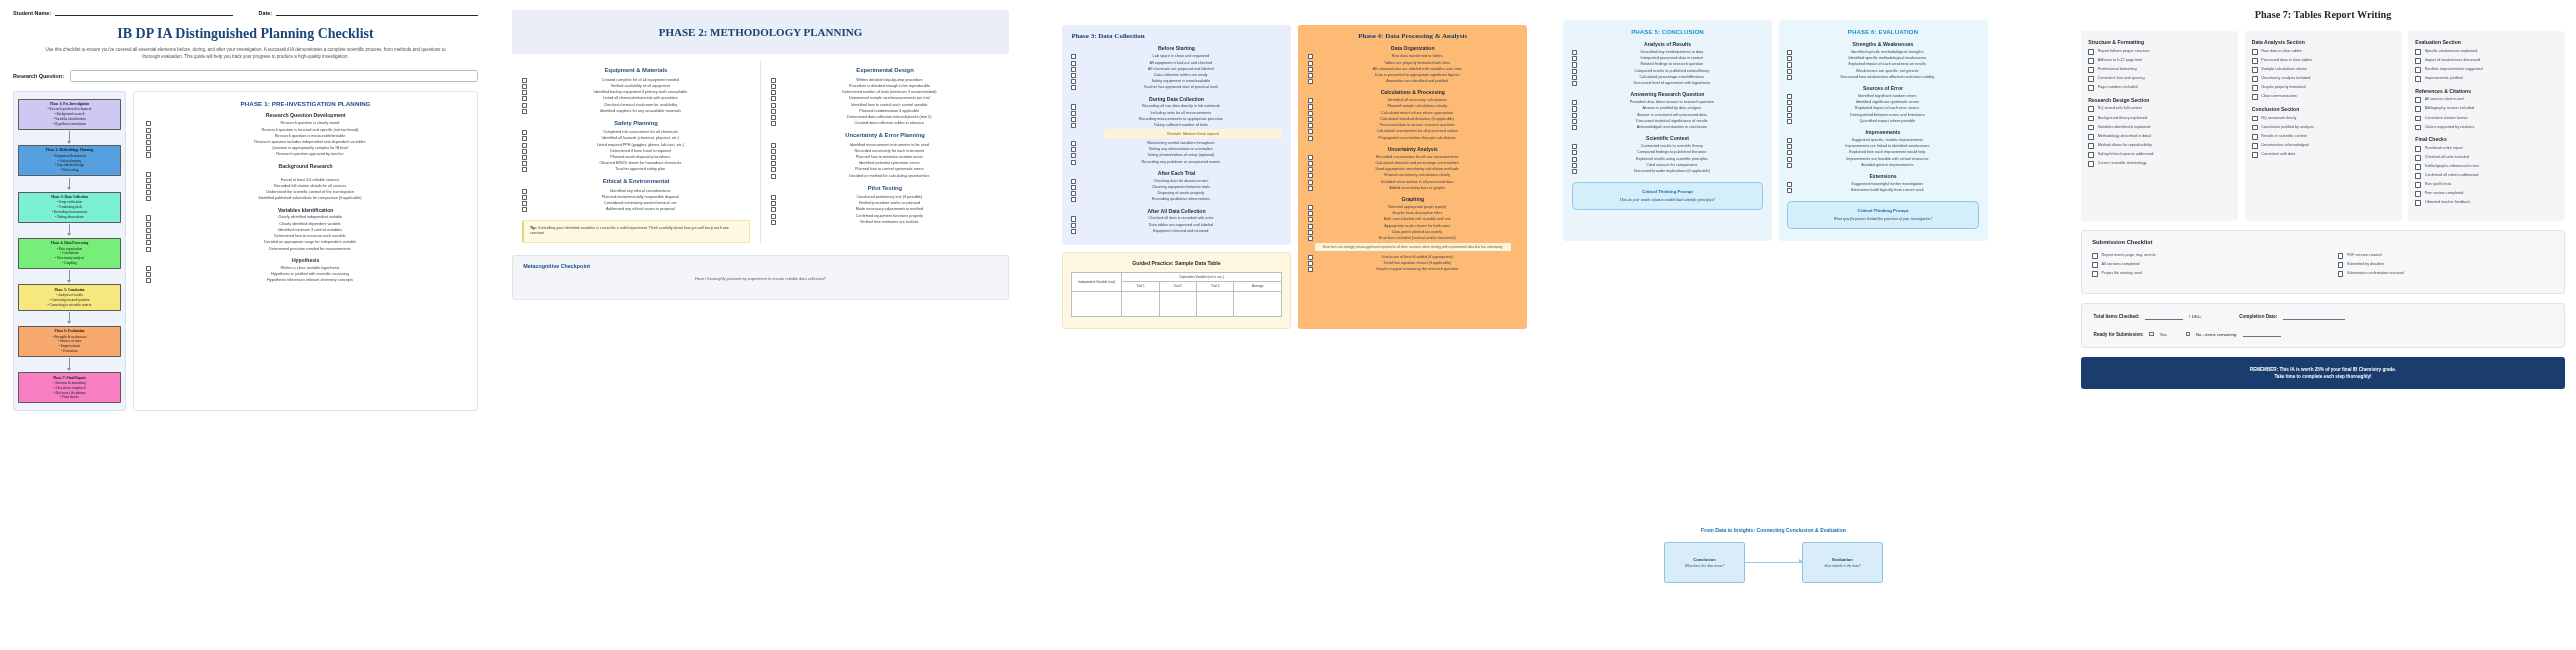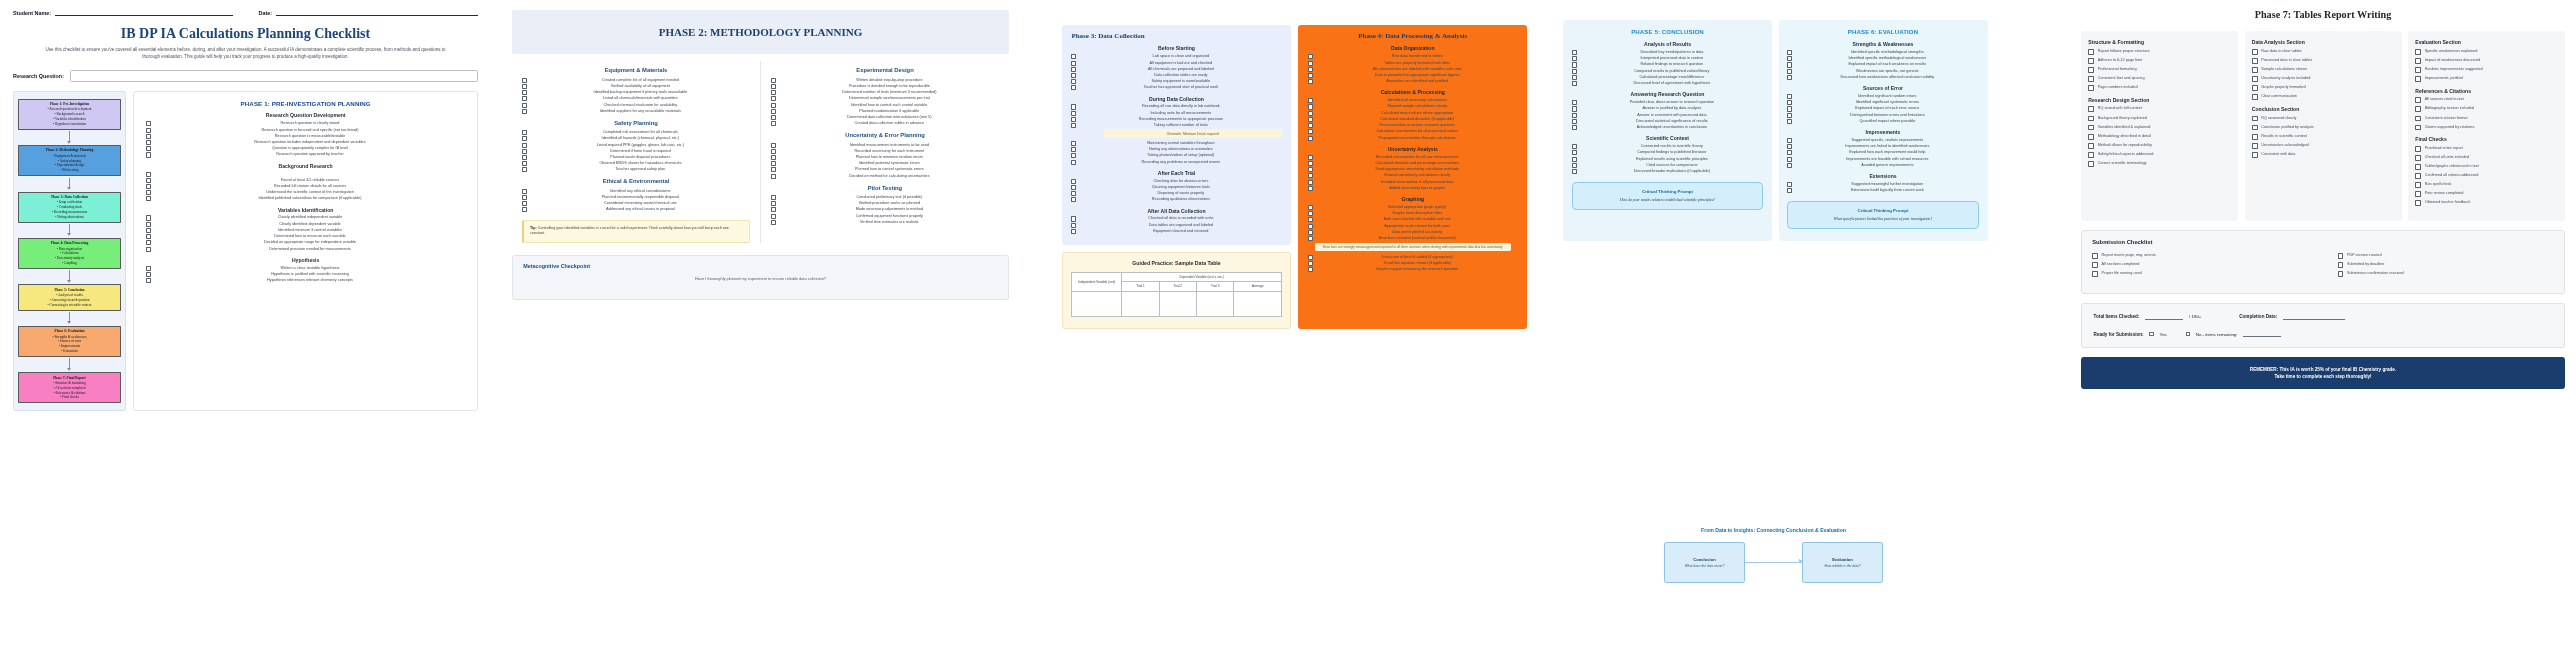--- a/index.html
+++ b/index.html
@@ -92,21 +92,21 @@
   .meta-box {
     margin-top: 11.6px; background: #f3f5f9; border: 0.7px solid #e0e4ea;
     border-radius: 2.9px; padding: 7.3px 10.2px 17.4px 10.2px;
   }
   .meta-h { font-size: 5.4px; font-weight: bold; color: #1b4c86; margin-bottom: 7.3px; }
   .meta-q { font-size: 3.9px; color: #5a6069; text-align: center; font-style: normal; }
 
   
   .col34 { position: absolute; left: 1062px; top: 25px; display: flex; gap: 7.3px; }
   .pcard { width: 229px; background: #e8eefb; border-radius: 2.9px; padding: 7.3px 9.4px 10.2px 9.4px; }
-  .pcard.alt { background: #f97316; }
+  .pcard.alt { background: #fdba74; }
   .pcard-title {
     font-family: "Liberation Serif", serif; font-weight: bold;
     font-size: 7px; color: #1a3e6b; margin-bottom: 4.4px;
   }
   .pcard-title.ctr { text-align: center; }
   .inline-note {
     background: #fdf3d8; border-radius: 1.5px; padding: 2.2px 3.6px; margin: 0.7px 0 2.9px 33px;
     font-size: 3.2px; color: #6a5a34; font-style: italic; text-align: center; line-height: 1.35;
   }
   .inline-note.wide { margin: 1.5px 7.3px 3.6px 7.3px; }
@@ -199,21 +199,21 @@
       <div class="hdr-line" style="flex:1">
         <span>Student Name:</span>
         <span class="ul" style="flex:1"></span>
       </div>
       <div class="hdr-line" style="flex:1">
         <span>Date:</span>
         <span class="ul" style="flex:1"></span>
       </div>
     </div>
 
-    <div class="doc-title">IB DP IA Calculations Planning Checklist</div>
+    <div class="doc-title">IB DP IA Distinguished Planning Checklist</div>
     <div class="doc-sub" style="padding:0 26px">Use this checklist to ensure you've covered all essential elements before, during, and after your investigation. A successful IA demonstrates a complete scientific process, from methods and questions to thorough evaluation. This guide will help you track your progress to produce a high-quality investigation.</div>
 
     <div class="rq-line">
       <span class="rq-label">Research Question:</span>
       <span class="rq-box"></span>
     </div>
 
     <div class="two-pane">
       <div class="flowpane" id="flowpane">
           <div class="fbox" style="background: rgb(207, 200, 242);">

